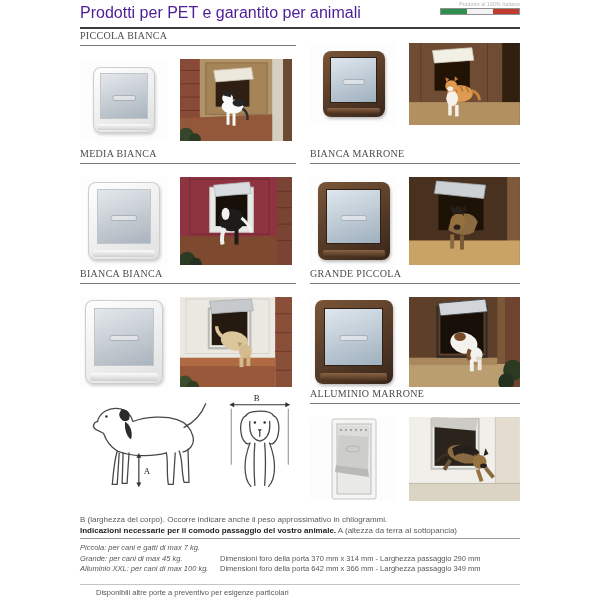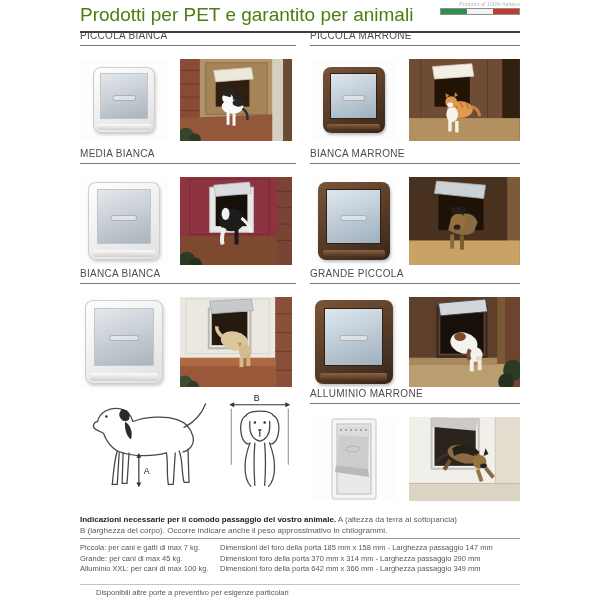--- a/index.html
+++ b/index.html
@@ -2,30 +2,30 @@
 <html><head>
 <meta charset="utf-8">
 <style>
   html,body{margin:0;padding:0;background:#fff;}
   .canvas{position:relative;width:600px;height:600px;background:#ffffff;overflow:hidden;
           font-family:"Liberation Sans",sans-serif;}
   .content{position:absolute;left:80px;top:0;width:440px;height:600px;}
 
   
   .header{position:absolute;top:4px;left:0;width:440px;}
-  .title{font-size:19px;color:#4d7c0f;padding-bottom:5px;border-bottom:2px solid #3c3c3c;}
+  .title{font-size:16px;color:#4c1d95;padding-bottom:5px;border-bottom:2px solid #3c3c3c;}
   .badge{position:absolute;right:0;top:-3px;text-align:right;}
   .badge-caption{font-size:5px;color:#b3b3b3;letter-spacing:.2px;display:block;line-height:7px;}
   .flag{width:80px;height:7px;border:1px solid #8f8f8f;box-sizing:border-box;
         background:linear-gradient(90deg,#2f8f4e 0 33%,#f2f2f2 33% 67%,#c03a2d 67% 100%);}
 
   
   .row{position:absolute;left:0;width:440px;}
   .row1{top:30px}.row2{top:148px}.row3{top:268px}.row4{top:388px}
-  .cell{position:absolute;top:0;width:216px;}
+  .cell{position:absolute;top:0;width:216px;font-family:Liberation Serif, serif;}
   .cell.l{left:0}.cell.r{left:230px;width:210px}
   .sec-h{font-size:10px;color:#4c4c4c;letter-spacing:.3px;padding-bottom:4px;border-bottom:1px solid #777;}
   .imgs{display:flex;gap:12px;margin-top:13px;}
   .prod{width:88px;display:flex;align-items:center;justify-content:center;background:#fdfdfd;}
   .photo{width:112px;overflow:hidden;}
   .photo svg{width:100%;height:100%;display:block;}
   .row1 .prod,.row1 .photo{height:82px}
   .row2 .prod,.row2 .photo{height:88px}
   .row3 .prod,.row3 .photo{height:90px}
   .row4 .prod,.row4 .photo{height:84px}
@@ -52,21 +52,21 @@
   
   .diagram{position:absolute;top:4px;left:0;width:216px;height:116px;}
   .dlabel{font-size:9px;fill:#222;}
 
   
   .notes{position:absolute;top:514px;left:0;width:440px;font-size:8px;line-height:11px;color:#5a5a5a;}
   .notes b{color:#1c1c1c;}
   .hr1{position:absolute;top:538px;left:0;width:440px;border-top:1px solid #9a9a9a;}
   .stable{position:absolute;top:543px;left:0;width:440px;font-size:7.5px;color:#575757;}
   .trow{display:flex;line-height:10.5px;}
-  .tname{width:140px;flex:none;}
+  .tname{width:140px;flex:none;font-style:italic;}
   .tdims{flex:1;}
   .hr2{position:absolute;top:584px;left:0;width:440px;border-top:1px solid #c4c4c4;}
   .footer-note{position:absolute;top:588px;left:16px;font-size:7.5px;color:#575757;}
 </style>
 </head>
 <body>
 
 <div class="canvas">
   <div class="content">
 
@@ -116,21 +116,20 @@
                 <rect x="53" y="57" width="3" height="13" fill="#fafafa"></rect>
                 <path d="M63,52 q6,4 5,12" stroke="#303030" stroke-width="2.5" fill="none"></path>
               </g>
               <circle cx="6" cy="80" r="8" fill="#35462a"></circle>
               <circle cx="15" cy="84" r="6" fill="#2c3a22"></circle>
             </svg>
           </div>
         </div>
       </div>
       <div class="cell r">
-        <div class="sec-h">PICCOLA MARRONE</div>
         <div class="imgs">
           <div class="prod">
             <div class="door door-s brown">
               <div class="flap"></div>
               <div class="pill"></div>
               <div class="lip"></div>
             </div>
           </div>
           <div class="photo">
             <svg viewBox="0 0 113 86" preserveAspectRatio="none">
@@ -396,30 +395,29 @@
                 <path d="M42,44 l-6,10" stroke="#6e5434" stroke-width="4"></path>
                 <path d="M40,38 q-8,2 -12,8" stroke="#3a2f22" stroke-width="3" fill="none"></path>
               </g>
             </svg>
           </div>
         </div>
       </div>
     </div>
 
     <div class="notes">
+      <div>B (larghezza del corpo). Occorre indicare anche il peso approssimativo in chilogrammi.</div>
       <div><b>Indicazioni necessarie per il comodo passaggio del vostro animale.</b><span> A (altezza da terra al sottopancia)</span></div>
-      <div>B (larghezza del corpo). Occorre indicare anche il peso approssimativo in chilogrammi.</div>
     </div>
 
     <div class="hr1"></div>
 
     <div class="stable">
       <div class="trow">
         <span class="tname">Piccola: per cani e gatti di max 7 kg.</span>
-        <span class="tdims">Dimensioni del foro della porta 185 mm x 158 mm - Larghezza passaggio 147 mm</span>
       </div>
       <div class="trow">
         <span class="tname">Grande: per cani di max 45 kg.</span>
         <span class="tdims">Dimensioni foro della porta 370 mm x 314 mm - Larghezza passaggio 290 mm</span>
       </div>
       <div class="trow">
         <span class="tname">Alluminio XXL: per cani di max 100 kg.</span>
         <span class="tdims">Dimensioni foro della porta 642 mm x 366 mm - Larghezza passaggio 349 mm</span>
       </div>
     </div>

